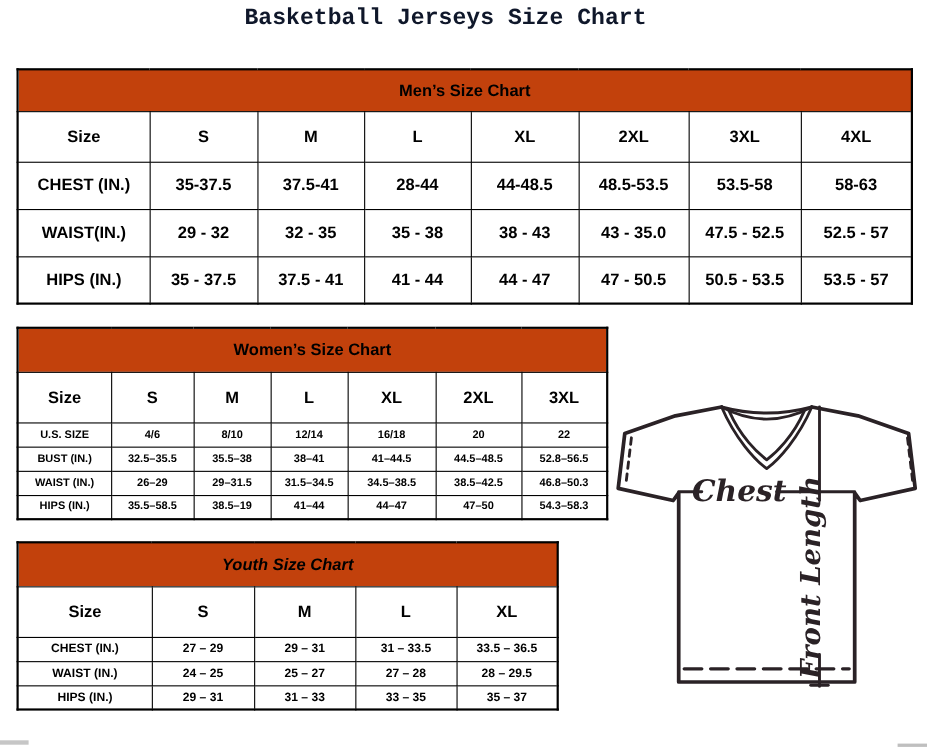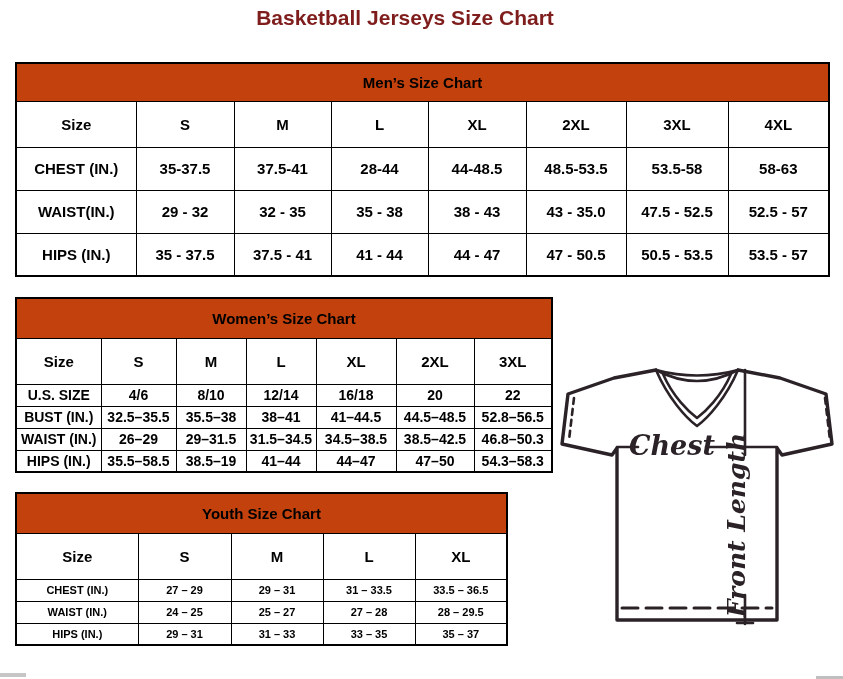--- a/index.html
+++ b/index.html
@@ -4,21 +4,21 @@
 <style>
   * { box-sizing: border-box; }
   html,body { margin:0; padding:0; }
   body {
     width:843px; height:679px; position:relative; background:#ffffff;
     font-family:"Liberation Sans", sans-serif; color:#000;
     overflow:hidden;
   }
   .page-title {
     position:absolute; left:0; top:6px; width:810px;
-    text-align:center; font-size:21px; font-weight:bold; color:#7f1d1d;
+    text-align:center; font-size:21px; font-weight:bold; color:#0f172a;font-family:Liberation Mono, monospace;
   }
   table.size-table {
     position:absolute; border-collapse:collapse; table-layout:fixed;
     border:2.5px solid #000; background:#fff;
   }
   .size-table th, .size-table td {
     border:1.8px solid #000; text-align:center; vertical-align:middle;
     font-weight:bold; padding:0; overflow:hidden; white-space:nowrap;
   }
   .size-table tr.band-row th {
@@ -26,24 +26,24 @@
   }
   
   .mens { left:15px; top:62px; width:813px; font-size:15px; }
   .mens tr.band-row th { height:38px; }
   .mens tr.size-row th { height:46px; }
   .mens tbody tr { height:43px; }
   
   .womens { left:15px; top:297px; width:536px;border-radius:27px; }
   .womens tr.band-row th { height:40px; }
   .womens tr.size-row th { height:46px; font-size:15px; }
-  .womens tbody tr { height:22px; font-size:14px; }
+  .womens tbody tr { height:22px; font-size:10px; }
   
   .youth { left:15px; top:492px; width:491px; }
-  .youth tr.band-row th { height:40px; }
+  .youth tr.band-row th { height:40px;font-style:italic; }
   .youth tr.size-row th { height:46px; font-size:15px; }
   .youth tbody tr { height:22px; font-size:11px; }
 
   .jersey-wrap { position:absolute; left:556px; top:360px; width:287px; height:272px; }
   .jersey-wrap svg { display:block; }
   .measure-text {
     font-family:"DejaVu Serif", serif; font-style:italic; font-weight:bold;
     fill:#2a2226;
   }
   .scroll-frag {

